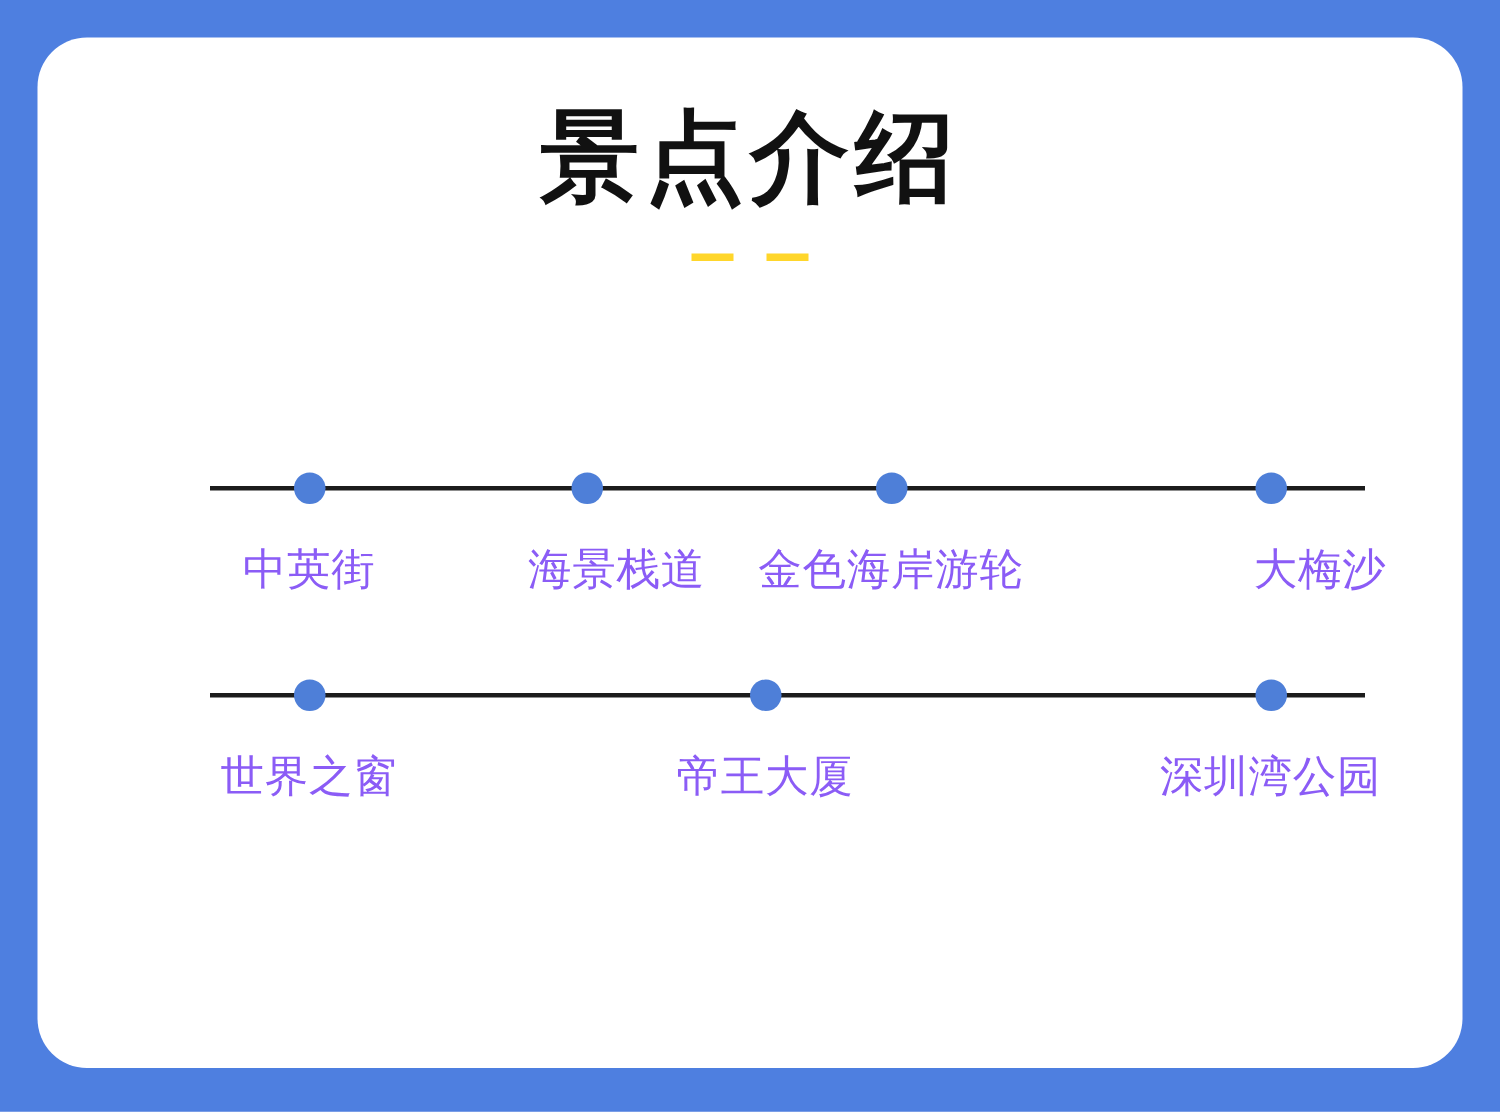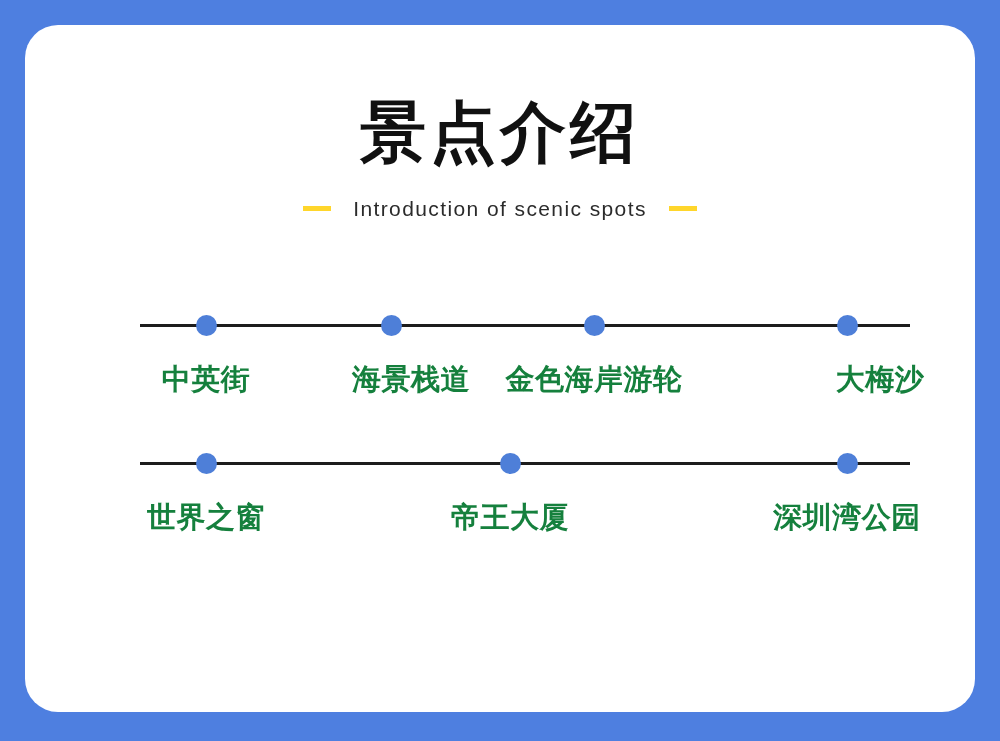--- a/index.html
+++ b/index.html
@@ -28,21 +28,21 @@
     width: 950px;
     height: 687px;
     background: #ffffff;
     border-radius: 33px;
   }
 
   
   #header {
     position: absolute;
     left: 0;
-    top: 70px;
+    top: 42px;
     width: 950px;
     text-align: center;
   }
 
   #title {
     font-family: "DejaVu Sans", "Liberation Sans", sans-serif;
     font-size: 66px;
     font-weight: 700;
     color: #111111;
     letter-spacing: 4px;
@@ -102,38 +102,37 @@
     border-radius: 50%;
     background: #4e7fd8;
   }
 
   .timeline-label {
     position: absolute;
     top: 36px;
     transform: translateX(-50%);
     font-family: "DejaVu Sans", "Liberation Sans", sans-serif;
     font-size: 29px;
-    font-weight: 700;
-    color: #15803d;
+    font-weight: 400;
+    color: #8b5cf6;
     white-space: nowrap;
     letter-spacing: 0.5px;
   }
 </style>
 </head>
 <body>
 
 <div id="slide">
   <div id="card">
 
     <div id="header">
       <div id="title">景点介绍</div>
 
       <div id="subtitle-row">
         <span class="sub-dash"></span>
-        <span id="subtitle-text">Introduction of scenic spots</span>
         <span class="sub-dash"></span>
       </div>
     </div>
 
     <div class="timeline" id="timeline-row-1">
       <div class="timeline-line"></div>
 
       <div class="timeline-dot" style="left:66px;"></div>
       <div class="timeline-dot" style="left:251px;"></div>
       <div class="timeline-dot" style="left:454px;"></div>

